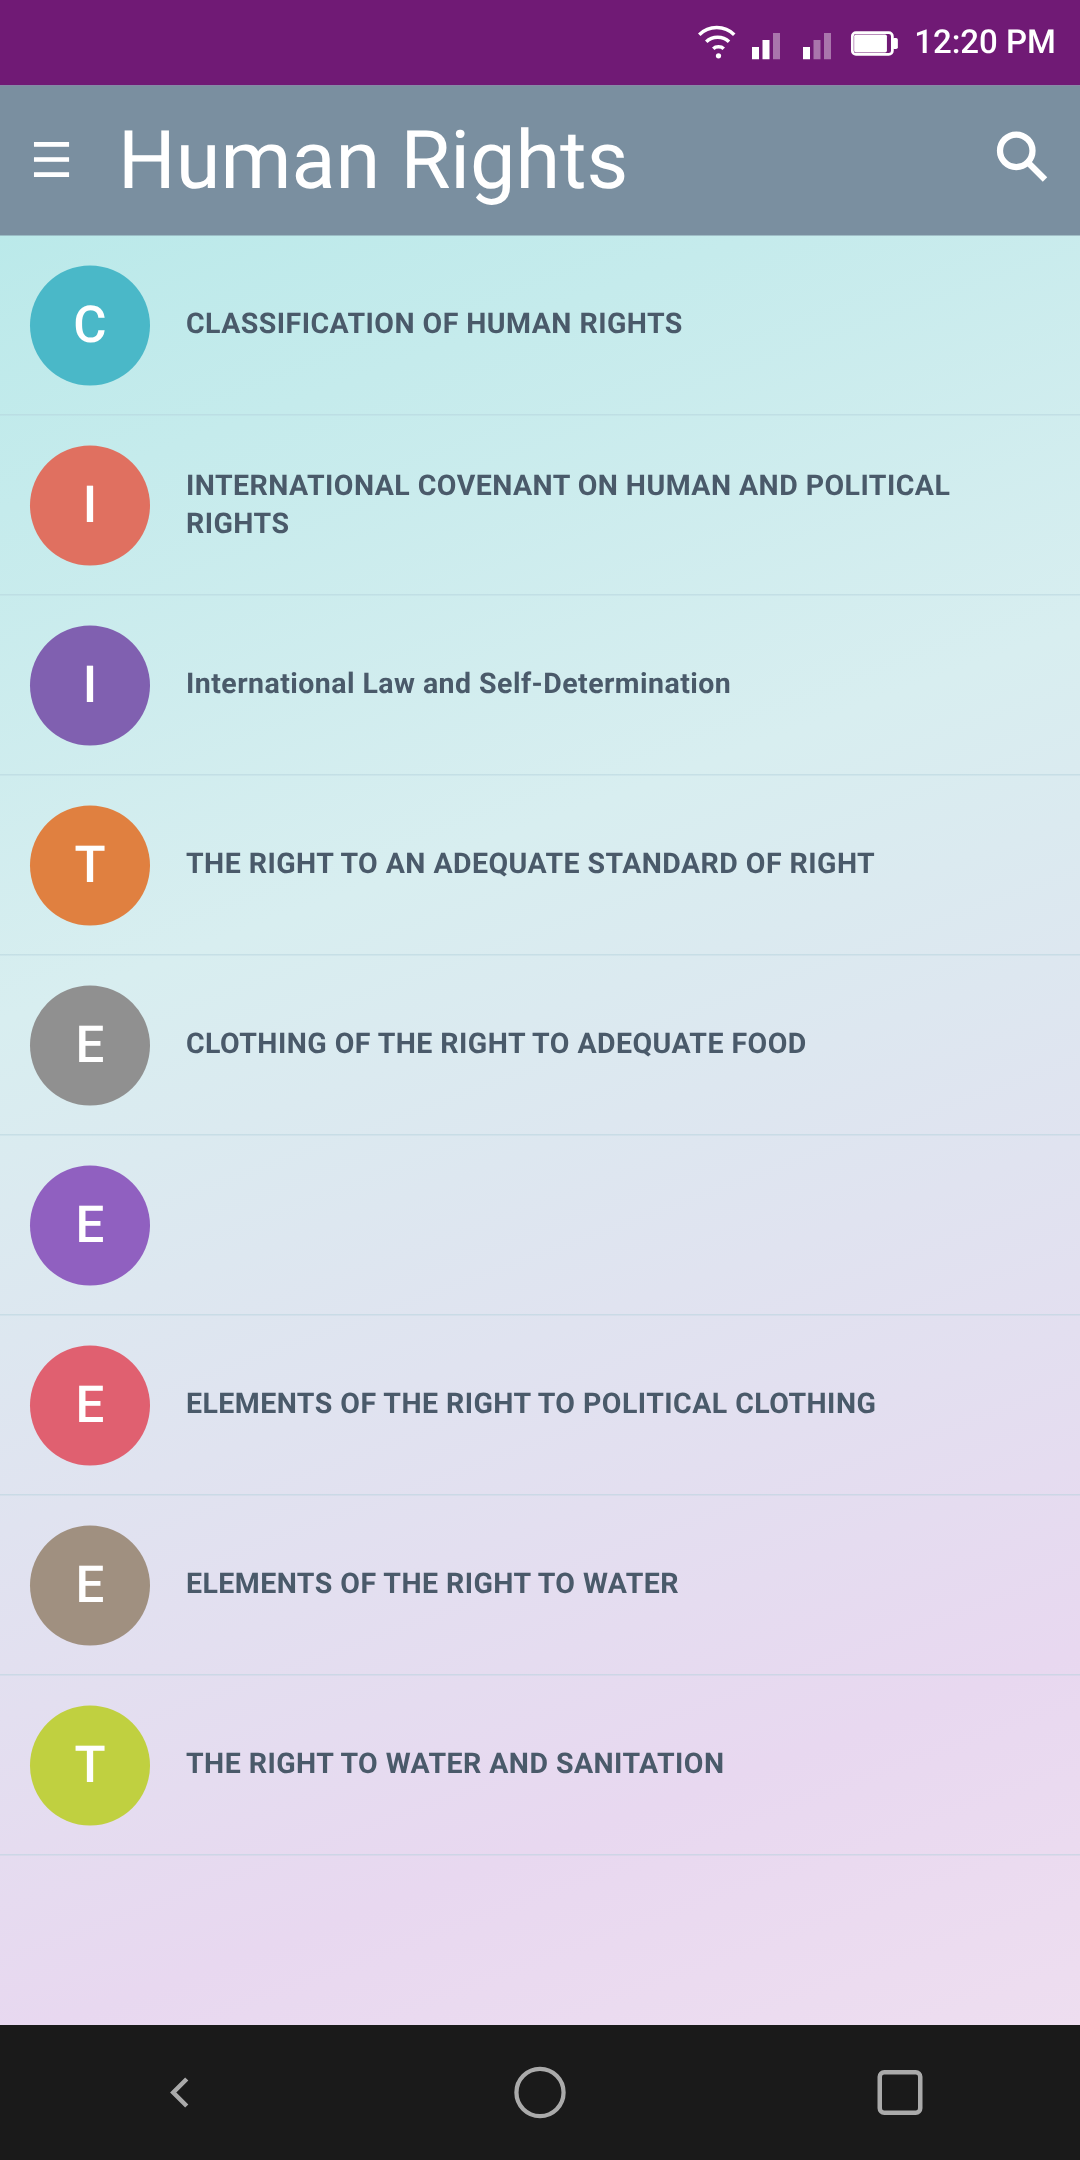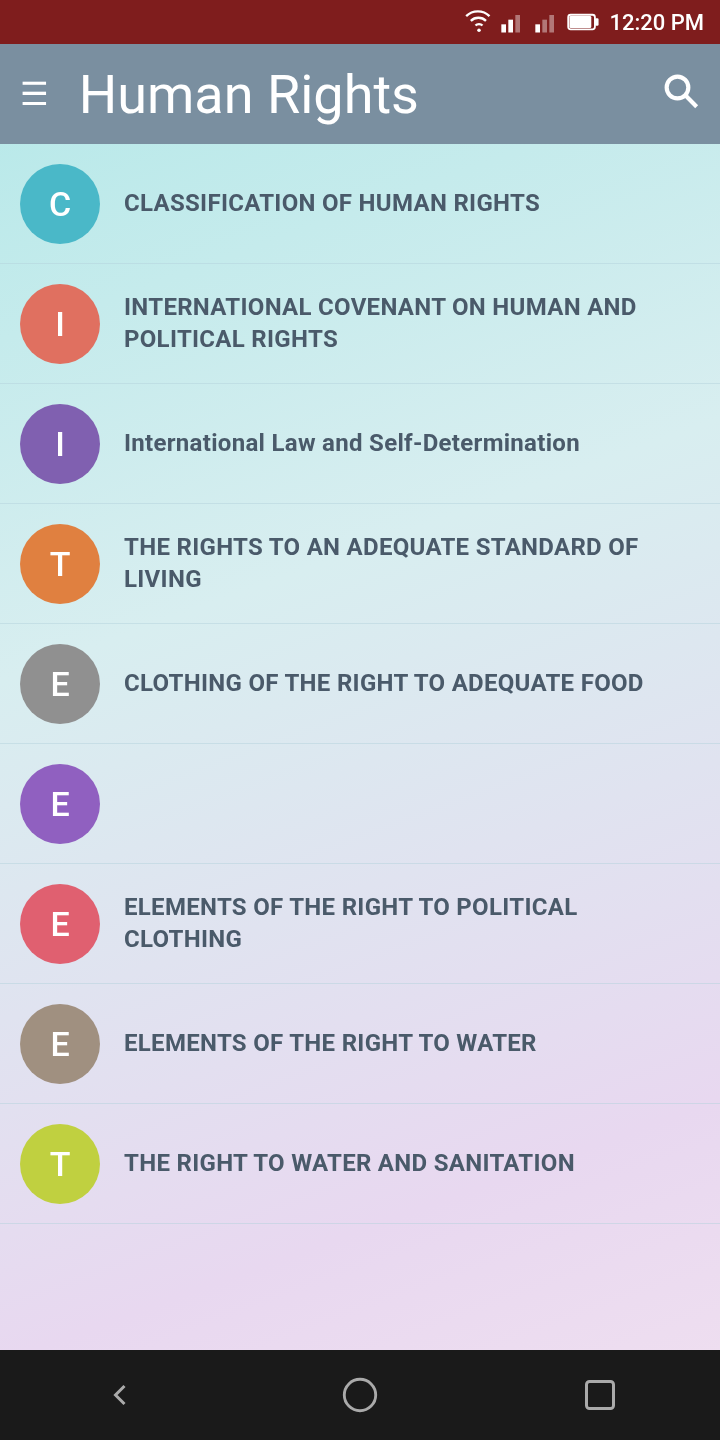--- a/index.html
+++ b/index.html
@@ -9,23 +9,23 @@
       width: 720px;
       min-height: 1440px;
       font-family: 'Roboto', Arial, sans-serif;
       background: linear-gradient(160deg, #b2e8e8 0%, #d8eef0 40%, #e8d8f0 80%, #f0e0f0 100%);
       display: flex;
       flex-direction: column;
     }
 
     
     .status-bar {
-      background: #7f1d1d;
-      color: white;
-      height: 44px;
+      background: #701a75;
+      color: white;
+      height: 57px;
       display: flex;
       align-items: center;
       justify-content: flex-end;
       padding: 0 16px;
       gap: 8px;
       font-size: 22px;
     }
     .status-bar .time {
       font-size: 22px;
       font-weight: 500;
@@ -86,21 +86,21 @@
       align-items: center;
       justify-content: center;
       font-size: 34px;
       font-weight: 500;
       color: white;
       flex-shrink: 0;
       margin-right: 24px;
     }
 
     .item-text {
-      font-size: 24px;
+      font-size: 19px;
       font-weight: 700;
       color: #4a5a6a;
       line-height: 1.3;
       letter-spacing: 0.3px;
     }
 
     
     .bottom-nav {
       background: #1a1a1a;
       height: 90px;
@@ -181,21 +181,21 @@
     <div class="list-item">
       <div class="avatar" style="background: rgb(224, 112, 96);">I</div>
       <div class="item-text">INTERNATIONAL COVENANT ON HUMAN AND POLITICAL RIGHTS</div>
     </div>
     <div class="list-item">
       <div class="avatar" style="background: rgb(128, 96, 176);">I</div>
       <div class="item-text">International Law and Self-Determination</div>
     </div>
     <div class="list-item">
       <div class="avatar" style="background: rgb(224, 128, 64);">T</div>
-      <div class="item-text">THE RIGHTS TO AN ADEQUATE STANDARD OF LIVING</div>
+      <div class="item-text">THE RIGHT TO AN ADEQUATE STANDARD OF RIGHT</div>
     </div>
     <div class="list-item">
       <div class="avatar" style="background: rgb(144, 144, 144);">E</div>
       <div class="item-text">CLOTHING OF THE RIGHT TO ADEQUATE FOOD</div>
     </div>
     <div class="list-item">
       <div class="avatar" style="background: rgb(144, 96, 192);">E</div>
     </div>
     <div class="list-item">
       <div class="avatar" style="background: rgb(224, 96, 112);">E</div>

